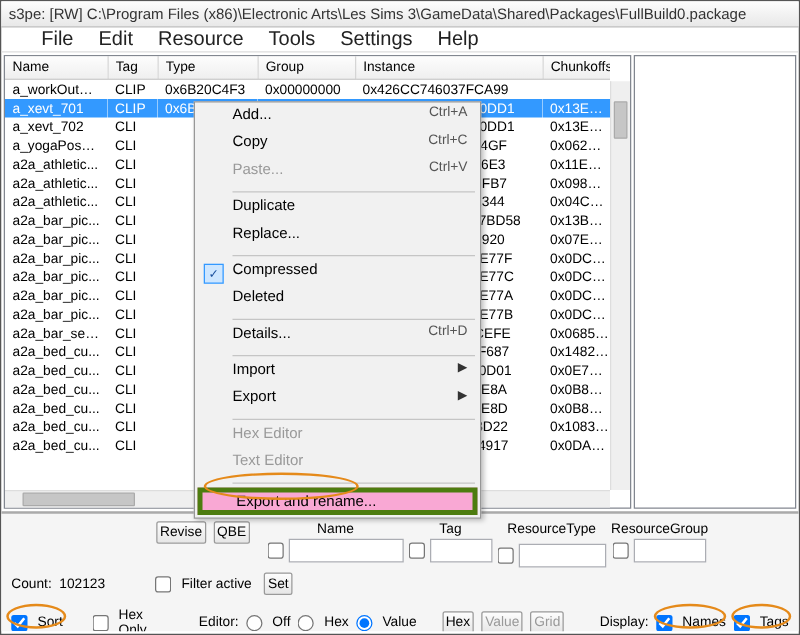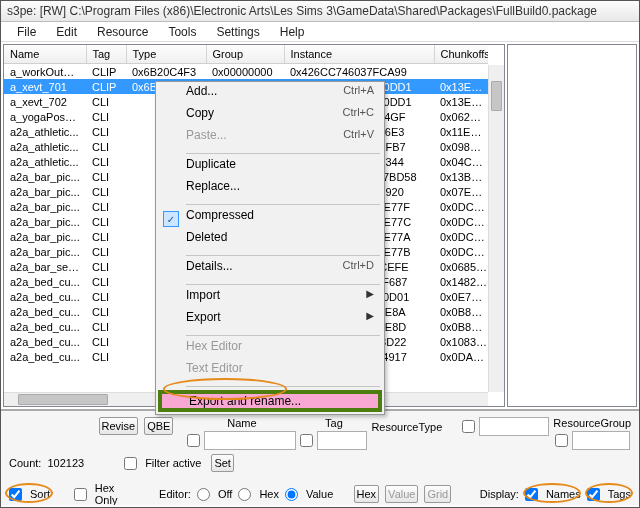--- a/index.html
+++ b/index.html
@@ -1,18 +1,18 @@
 <!DOCTYPE html>
 <html><head>
 <meta charset="utf-8">
 <style>
   * { box-sizing: border-box; margin: 0; padding: 0; }
   body { font-family: "Segoe UI", Tahoma, sans-serif; font-size: 11px; width: 640px; height: 508px; overflow: hidden; background: #fff; border: 1px solid #555; position: relative; }
   .title-bar { height: 21px; background: linear-gradient(#fdfdfd,#e8e8e8); border-bottom: 1px solid #bbb; display: flex; align-items: center; padding: 0 6px; font-size: 12px; color: #333; }
-  .menu-bar { height: 20px; display: flex; align-items: center; padding: 2px 6px; font-size: 12px; color: #222; gap: 0; border-bottom: 1px solid #ddd; }
+  .menu-bar { height: 20px; display: flex; align-items: center; padding: 2px 22px; font-size: 16px; color: #222; gap: 0; border-bottom: 1px solid #ddd; }
   .menu-bar span { padding: 2px 10px; cursor: default; }
   .main { display: flex; height: 367px; }
   .list-pane { width: 502px; border: 1px solid #828790; margin: 2px; position: relative; background: #fff; }
   .right-pane { flex: 1; border: 1px solid #828790; margin: 2px 2px 2px 0; background: #fff; }
   table { width: 100%; border-collapse: collapse; table-layout: fixed; }
   th { text-align: left; font-weight: normal; font-size: 11px; padding: 3px 6px; background: linear-gradient(#fdfdfd,#efefef); border-right: 1px solid #d5d5d5; border-bottom: 1px solid #cfcfcf; color: #000; white-space: nowrap; overflow: hidden; }
   td { padding: 1.5px 6px; font-size: 11px; color: #000; white-space: nowrap; overflow: hidden; text-overflow: ellipsis; }
   tr.selected td { background: #3399ff; color: #fff; }
   .scroll-v { position: absolute; right: 0; top: 20px; bottom: 14px; width: 16px; background: #efefef; border-left: 1px solid #ddd; }
   .scroll-thumb { position: absolute; left: 2px; right: 2px; top: 16px; height: 30px; background: #c6c6c6; border: 1px solid #aaa; border-radius: 1px; }
@@ -317,21 +317,21 @@
             <div class="txt" style="width:92px"></div>
           </div>
         </div>
       <div style="display:flex; flex-direction:column; align-items:center; gap:2px">
           <span class="lbl">Tag</span>
           <div style="display:flex;gap:2px">
             <input type="checkbox" style="">
             <div class="txt" style="width:50px"></div>
           </div>
         </div>
-      <div style="display:flex; flex-direction:row; align-items:center; gap:20px">
+      <div style="display:flex; flex-direction:column; align-items:center; gap:6px">
           <span class="lbl">ResourceType</span>
           <div style="display:flex;gap:2px">
             <input type="checkbox" style="">
             <div class="txt" style="width:70px"></div>
           </div>
         </div>
       <div style="display:flex; flex-direction:column; align-items:center; gap:2px">
           <span class="lbl">ResourceGroup</span>
           <div style="display:flex;gap:2px">
             <input type="checkbox" style="">

